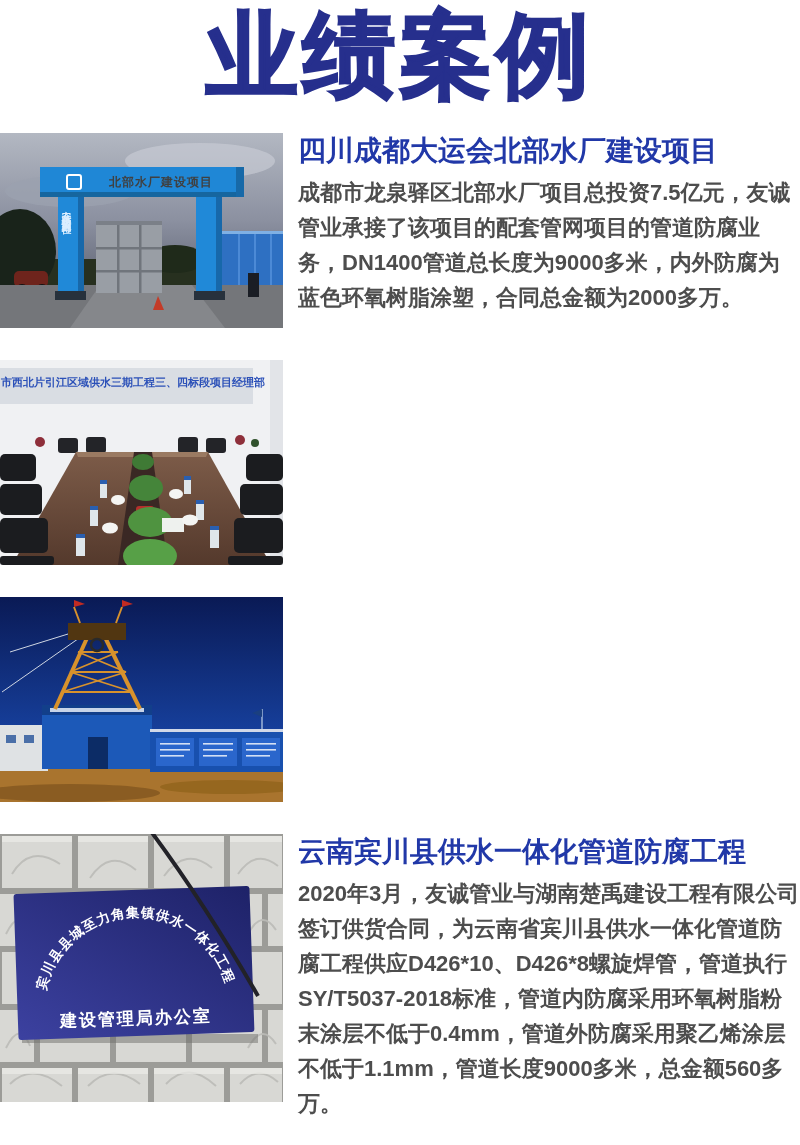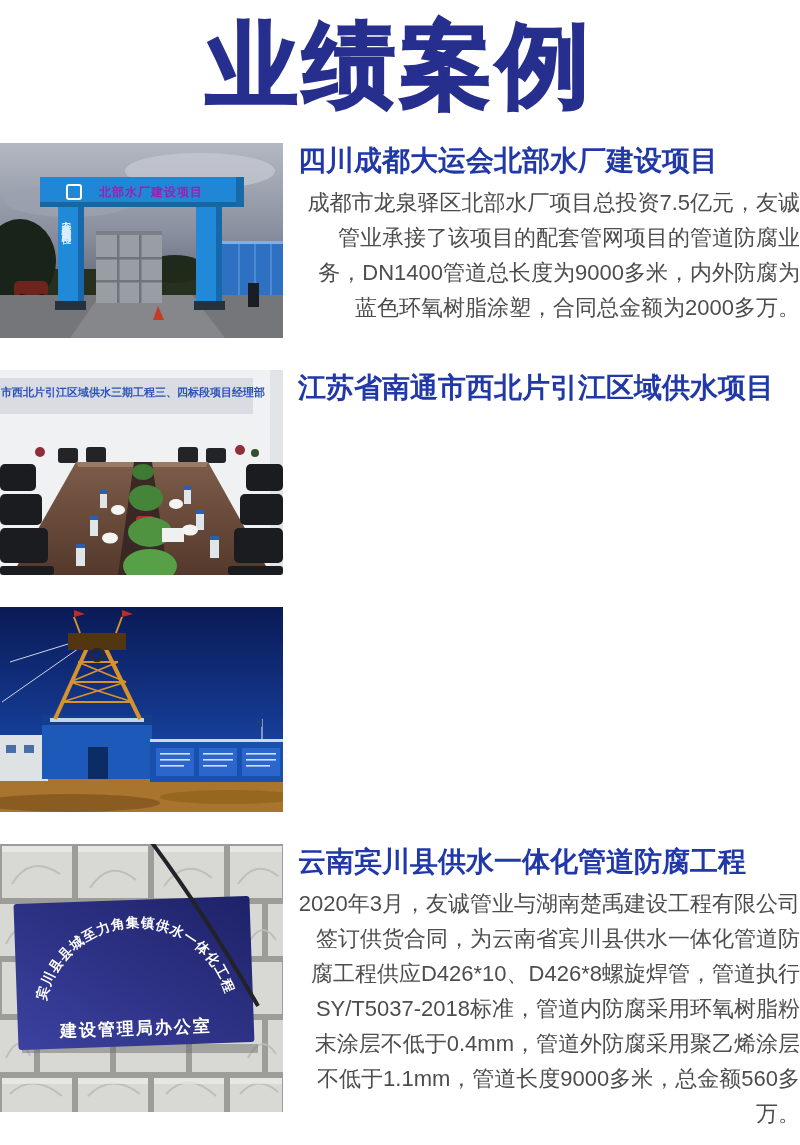--- a/index.html
+++ b/index.html
@@ -1,45 +1,45 @@
 <!DOCTYPE html>
 <html><head>
 <meta charset="utf-8">
 <style>
   html,body{margin:0;padding:0;background:#ffffff;}
   body{
     width:800px;height:1145px;overflow:hidden;
     font-family:"Liberation Sans","DejaVu Sans",sans-serif;
   }
   .page-title{
-    margin:0 0 26px 0;padding-top:14px;
+    margin:0 0 26px 0;padding-top:4px;
     text-align:center;
     font-size:92px;line-height:1.12;font-weight:900;
     letter-spacing:5px;color:#262f8d;
     -webkit-text-stroke:2.5px #262f8d;
   }
   .case-section{display:flex;gap:15px;margin:0 0 32px 0;align-items:flex-start;}
   .case-text{flex:1;padding-right:0;min-width:0;}
   .case-title{
     margin:0 0 7px 0;font-size:28px;font-weight:bold;color:#2138a8;line-height:1.25;
   }
   .case-body{
-    margin:0;font-size:22px;color:#4d4d4d;line-height:35px;font-weight:400;text-align:right;
+    margin:0;font-size:22px;color:#4d4d4d;line-height:35px;font-weight:700;
   }
   
   .photo{position:relative;width:283px;flex:0 0 283px;overflow:hidden;background:#cfd2d8;}
   .photo svg{position:absolute;inset:0;width:100%;height:100%;display:block;}
   .photo1{height:195px;}
   .photo2{height:205px;}
   .photo3{height:205px;}
   .photo4{height:268px;}
   
   .gate-banner-text{
-    position:absolute;left:76px;top:41px;width:150px;text-align:center;
-    color:#a21caf;font-size:12px;font-weight:bold;letter-spacing:1px;white-space:nowrap;
+    position:absolute;left:86px;top:41px;width:150px;text-align:center;
+    color:#404040;font-size:12px;font-weight:bold;letter-spacing:1px;white-space:nowrap;
   }
   .gate-logo{
     position:absolute;left:66px;top:41px;width:12px;height:12px;
     border:2px solid #ffffff;border-radius:3px;
   }
   .pillar-slogan{
     position:absolute;left:62px;top:70px;height:92px;
     writing-mode:vertical-rl;text-orientation:upright;
     color:#dceeff;font-size:9.5px;font-weight:bold;letter-spacing:2px;line-height:1;
   }
@@ -165,21 +165,20 @@
           <rect x="0" y="196" width="54" height="9" rx="3"></rect>
         <rect x="246" y="94" width="37" height="27" rx="5"></rect>
           <rect x="240" y="124" width="43" height="31" rx="5"></rect>
         <rect x="234" y="158" width="49" height="35" rx="5"></rect>
           <rect x="228" y="196" width="55" height="9" rx="3"></rect>
       </g>
     </svg>
     <div class="wall-banner">市西北片引江区域供水三期工程三、四标段项目经理部</div>
   </div>
   <div class="case-text">
-    <h2 class="case-title">江苏省南通市西北片引江区域供水项目</h2>
   </div>
 </div>
 
 <div class="case-section">
   <div class="photo photo3">
     <svg viewBox="0 0 283 205" preserveAspectRatio="none">
       <defs>
         <linearGradient id="sky3" x1="0" y1="0" x2="0" y2="1">
           <stop offset="0" stop-color="#0a1a55"></stop>
             <stop offset="1" stop-color="#1a4ab0"></stop>

